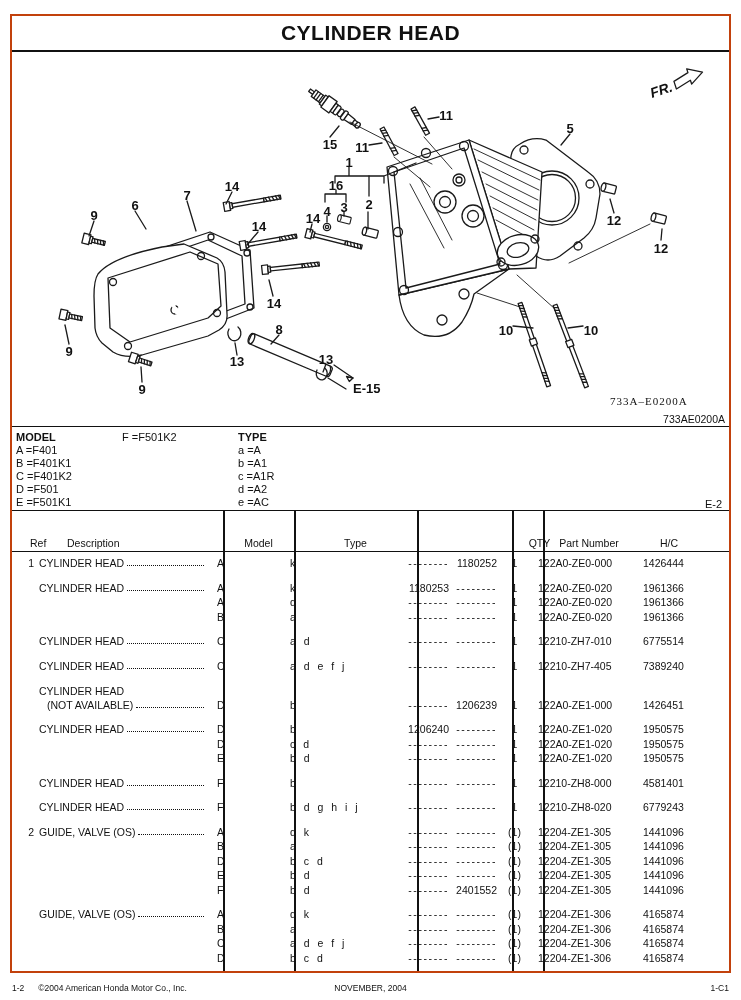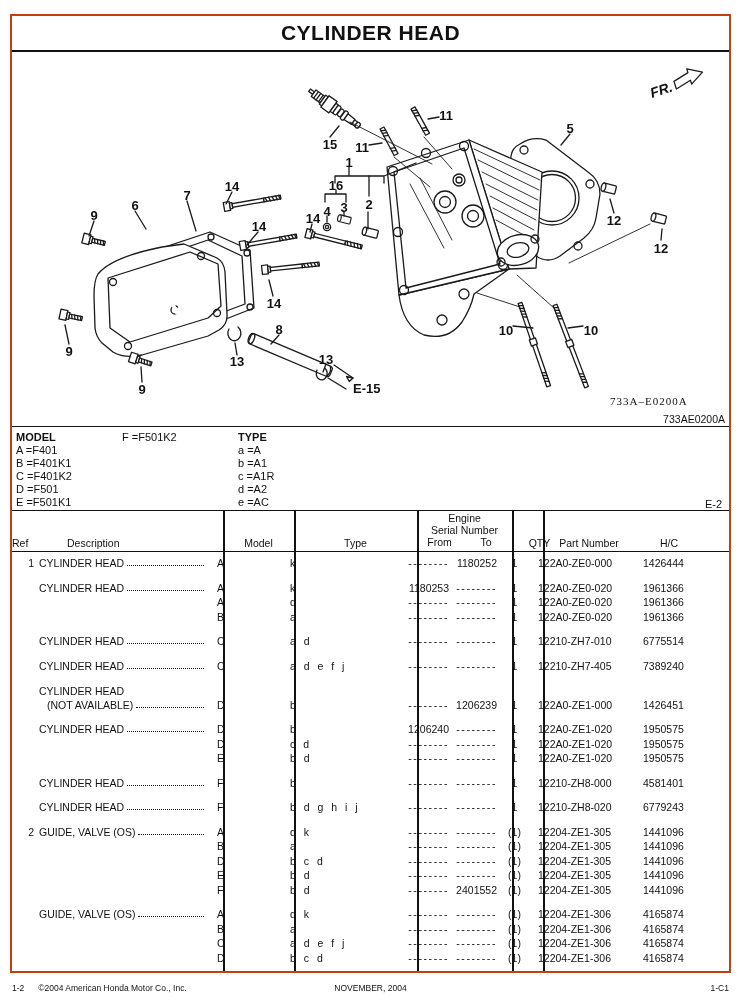--- a/index.html
+++ b/index.html
@@ -296,32 +296,24 @@
     </div>
 
     <div class="table-wrap">
       <div class="vl" style="left:211px;"></div>
       <div class="vl" style="left:282px;"></div>
       <div class="vl" style="left:405px;"></div>
       <div class="vl" style="left:500px;"></div>
       <div class="vl" style="left:531px;"></div>
 
       <div class="thead">
-        <span class="th" style="left:0;">Ref</span>
+        <span class="th" style="left:18px;">Ref</span>
         <span class="th" style="left:55px;">Description</span>
         <span class="th th-c" style="left:211px;width:71px;">Model</span>
         <span class="th th-c" style="left:282px;width:123px;">Type</span>
-        <div class="eng-hd">
-          <div>Engine</div>
-          <div>Serial Number</div>
-          <div class="eng-ft">
-            <span style="width:45px;">From</span>
-            <span style="width:48px;">To</span>
-          </div>
-        </div>
         <span class="th th-c" style="left:500px;width:31px;margin-left:12px;">QTY</span>
         <span class="th th-c" style="left:531px;width:92px;">Part Number</span>
         <span class="th th-c" style="left:625px;width:64px;">H/C</span>
       </div>
 
       <div class="tbody" id="tbody">
           <div class="grp">
             <div class="row">
               <div class="c-desc">
                 <span class="ref">1</span>

